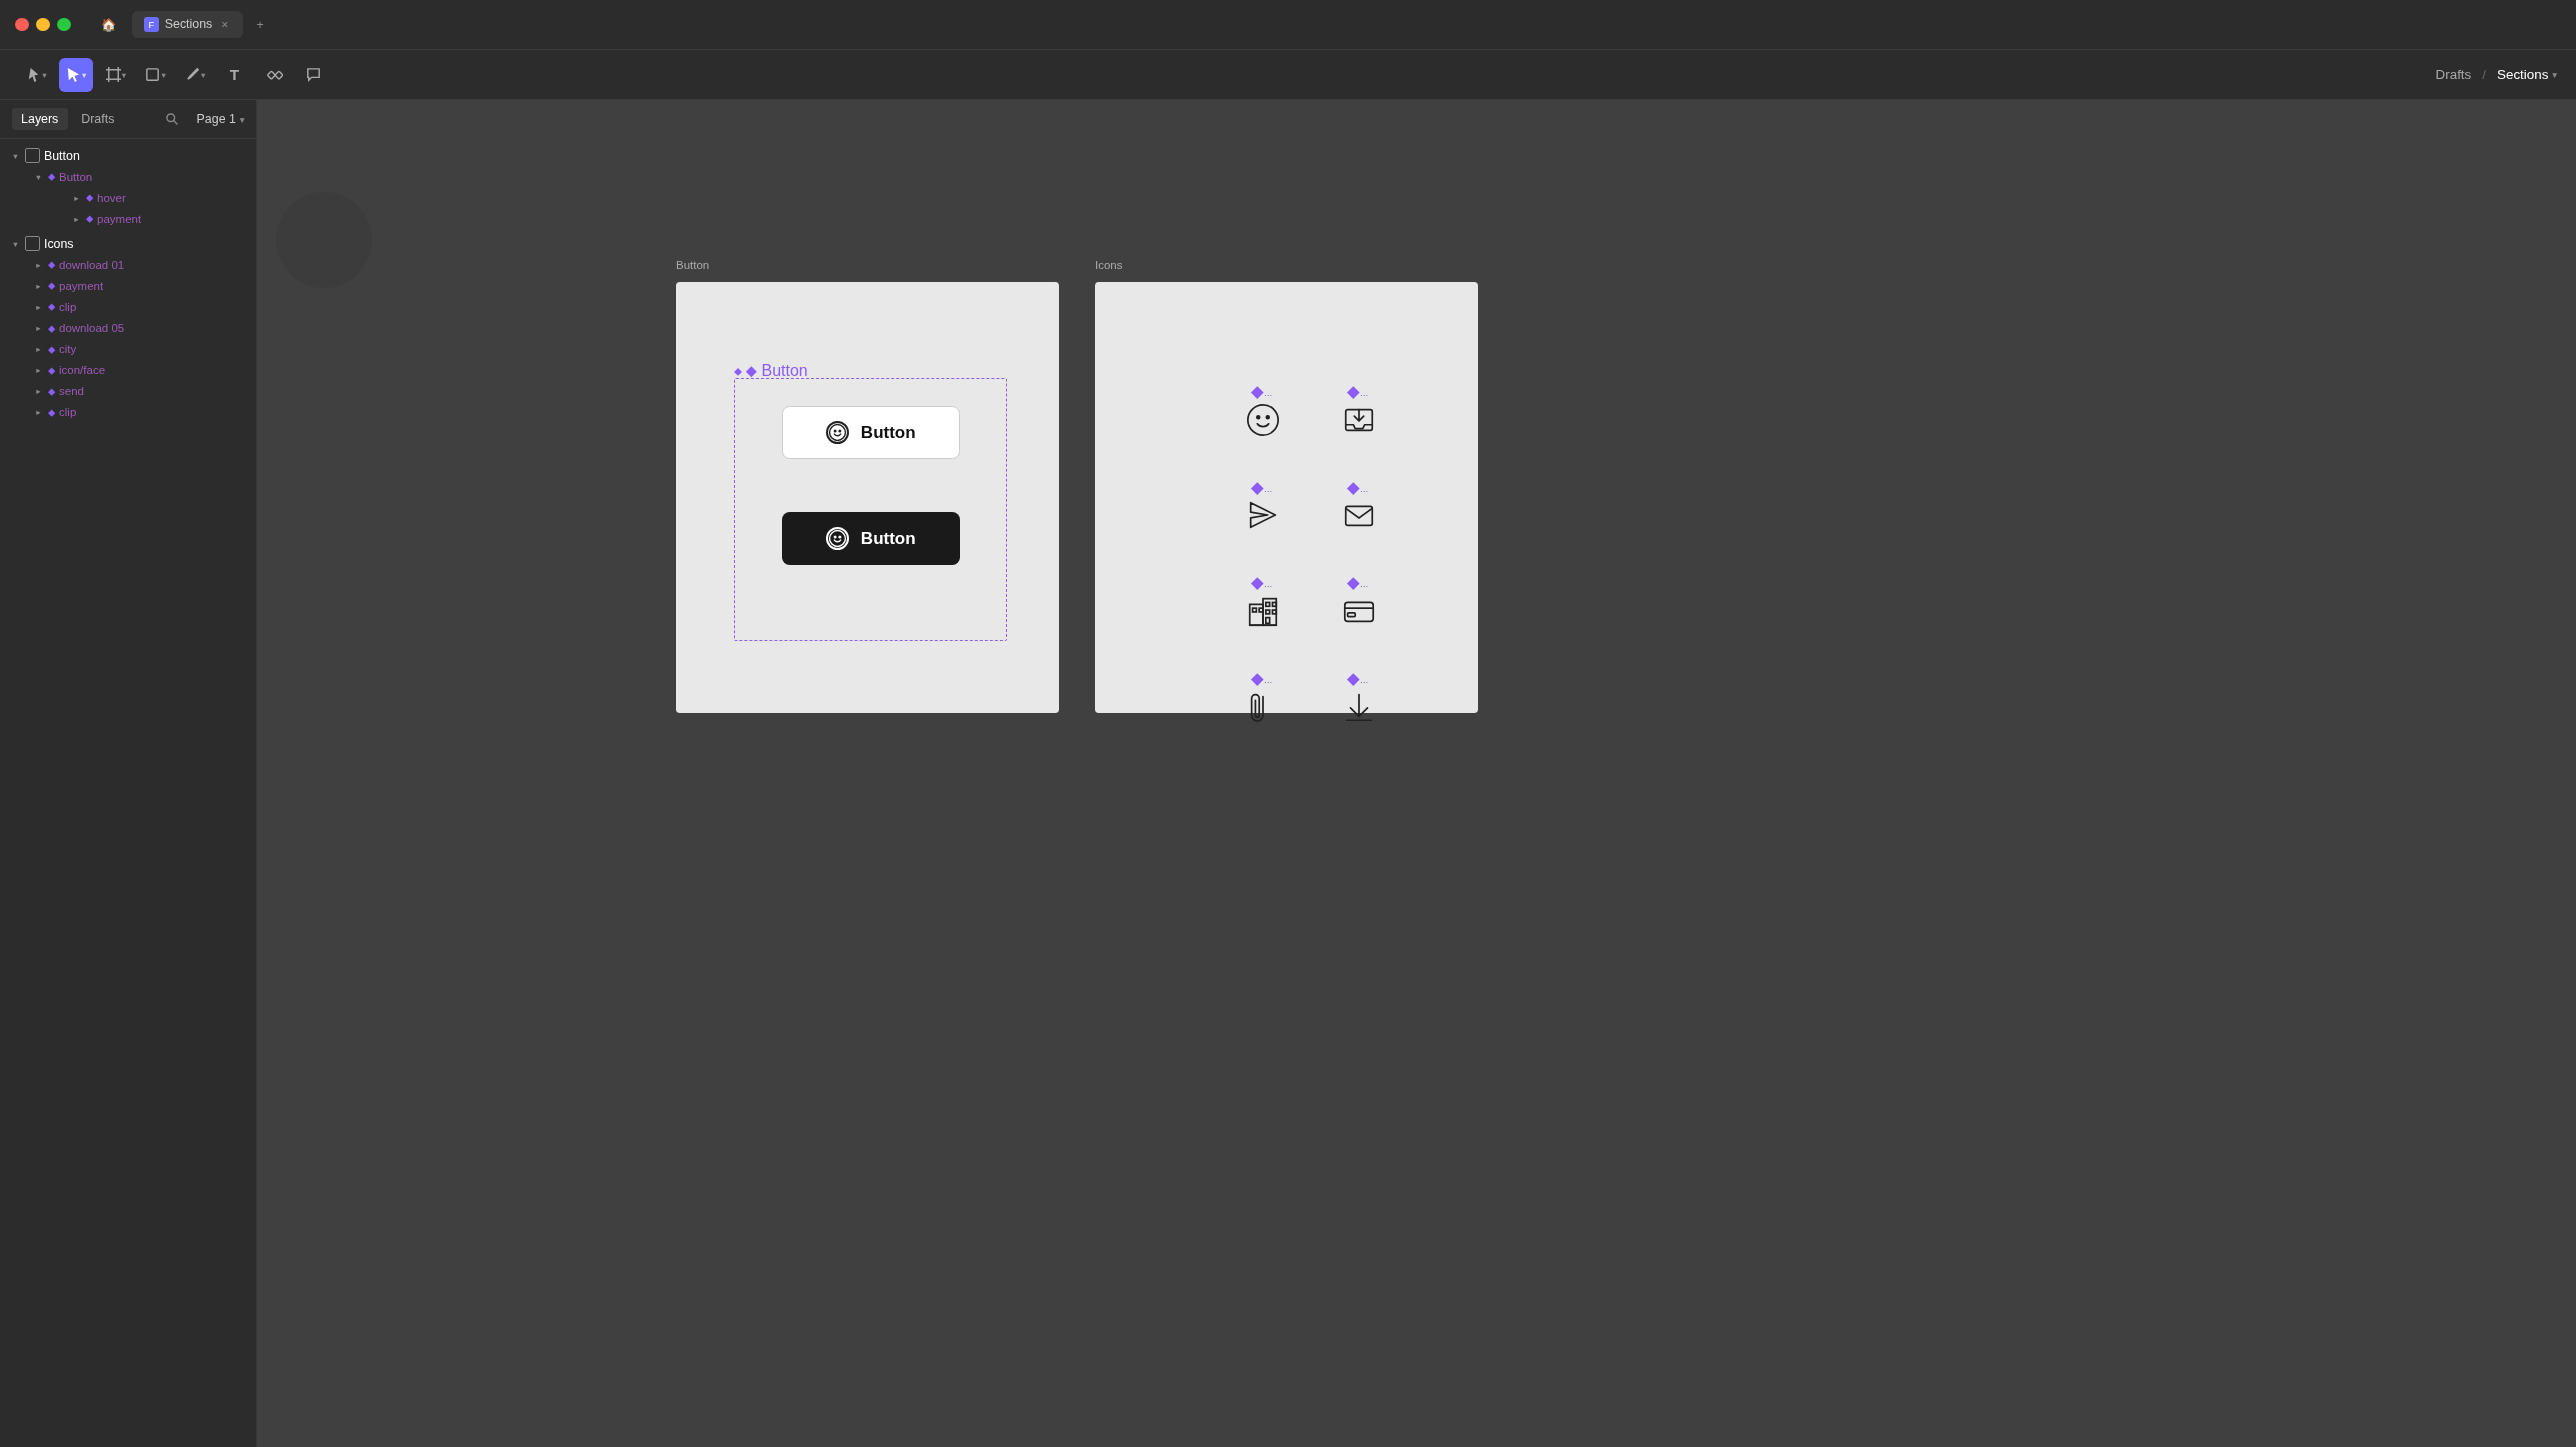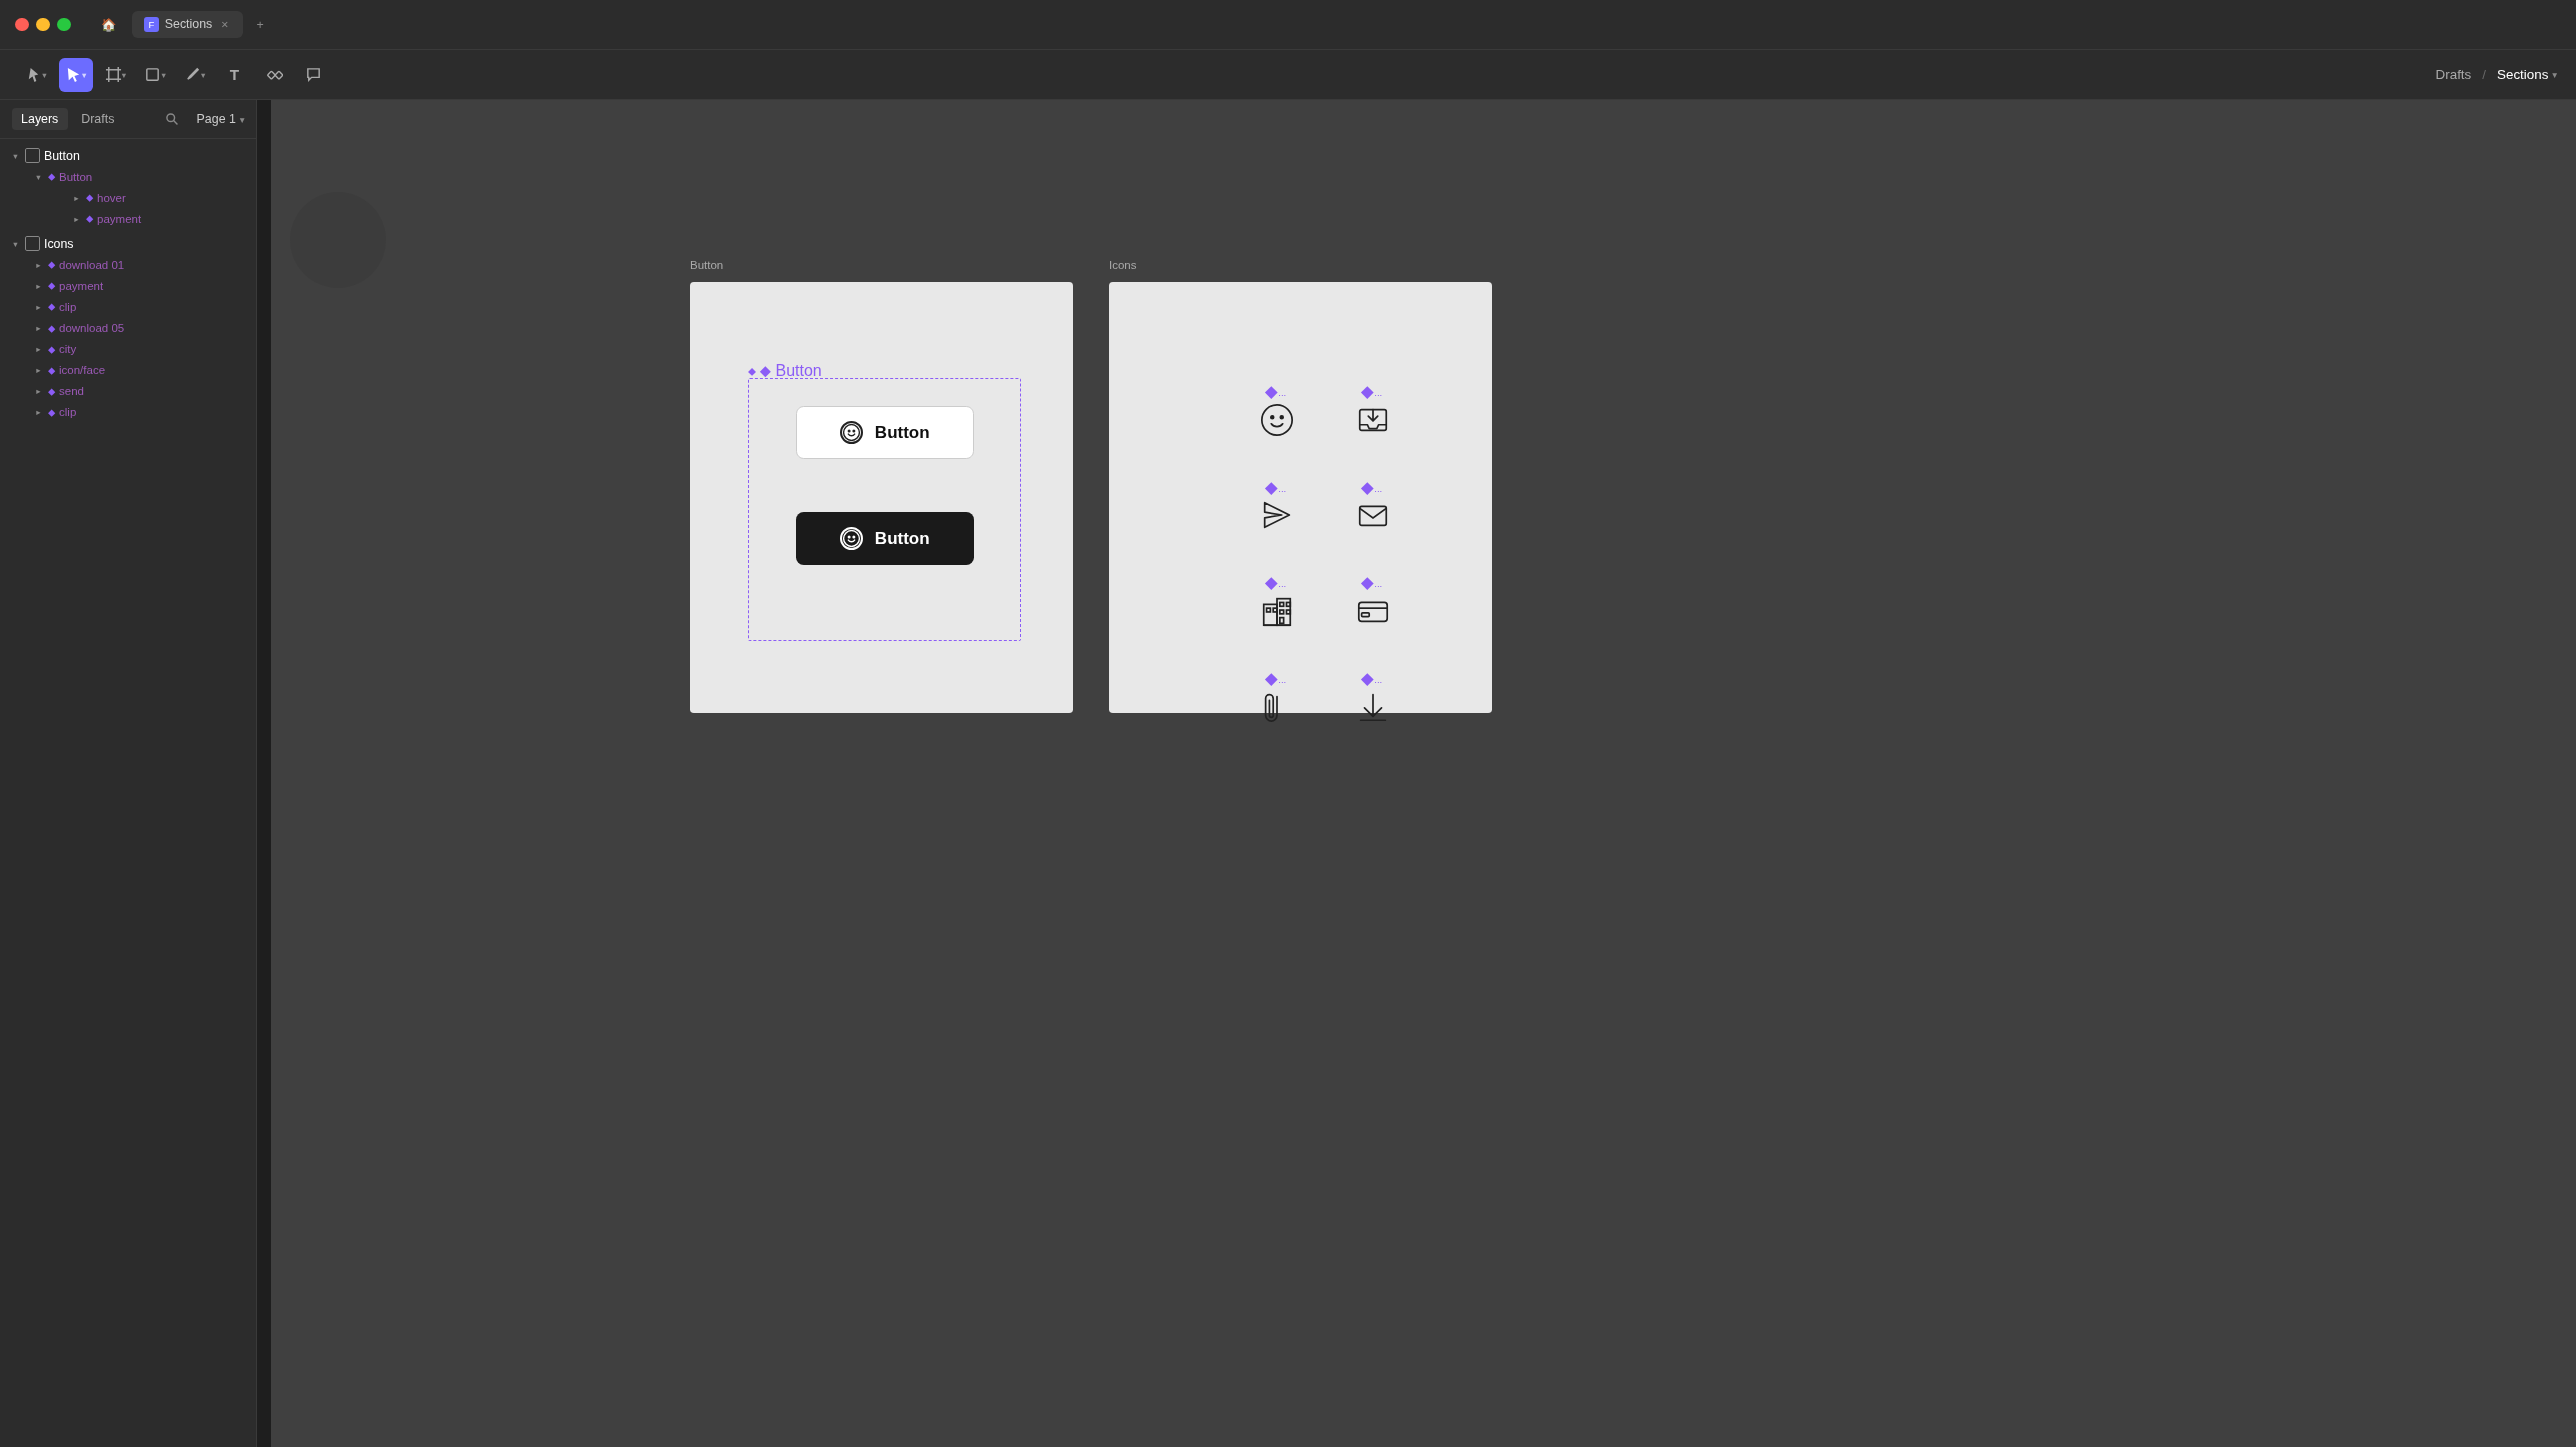--- a/index.html
+++ b/index.html
@@ -136,21 +136,20 @@
       display: flex;
       align-items: center;
       gap: 3.8px;
     }
 
     
     .main {
       display: flex;
       flex: 1;
       overflow: hidden;
-      gap: 14px;
     }
 
     
     .sidebar {
       width: 257px;
       background: #2c2c2c;
       display: flex;
       flex-direction: column;
       flex-shrink: 0;
       border-right: 1px solid #3a3a3a;

